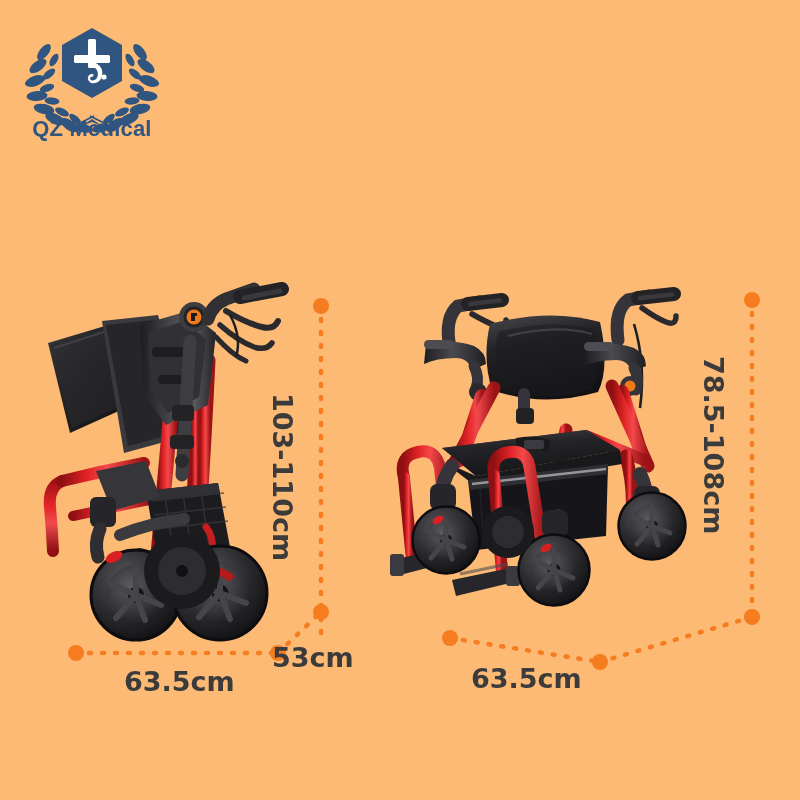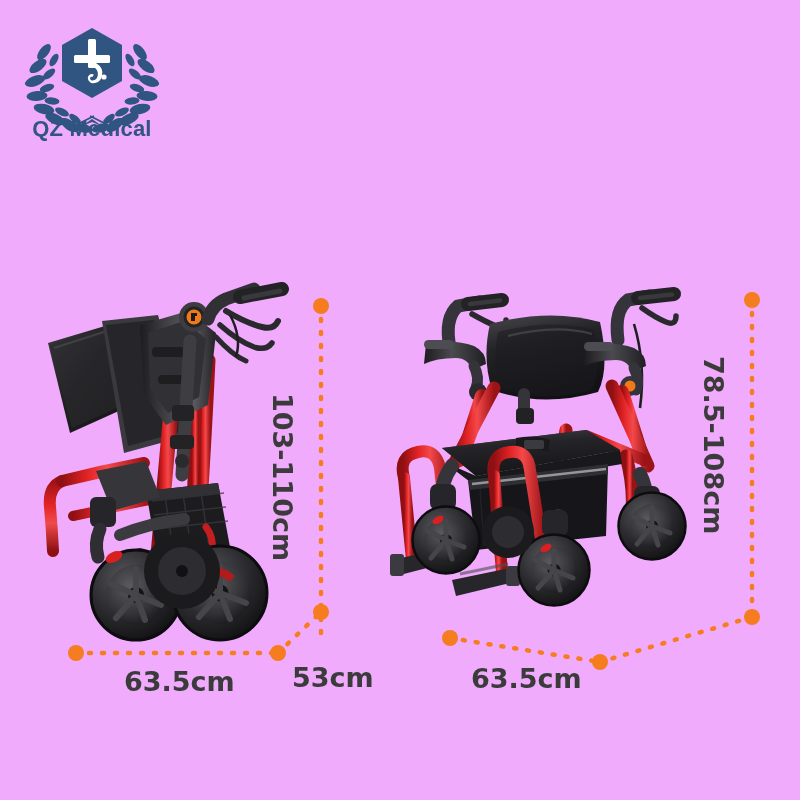--- a/index.html
+++ b/index.html
@@ -5,21 +5,21 @@
 <style>
   html, body {
     margin: 0;
     padding: 0;
     background: #ffffff;
   }
   #page {
     position: relative;
     width: 800px;
     height: 800px;
-    background: #f0abfc;
+    background: #fdba74;
     overflow: hidden;
     font-family: "Liberation Sans", "DejaVu Sans", sans-serif;
   }
 
   
   #brand-logo {
     position: absolute;
     left: 14px;
     top: 22px;
     width: 156px;
@@ -74,21 +74,21 @@
     line-height: 1;
   }
   .dim-h { font-size: 27px; }
   .dim-v {
     font-size: 27px;
     transform: rotate(90deg);
     transform-origin: left top;
   }
 
   #label-left-height  { left: 296px; top: 393px; }
-  #label-left-depth   { left: 292px; top: 644px; margin-top: 20px; }
+  #label-left-depth   { left: 272px; top: 644px; }
   #label-left-width   { left: 124px; top: 668px; }
   #label-right-height { left: 727px; top: 356px; }
   #label-right-width  { left: 471px; top: 665px; }
   #label-right-depth  { left: 624px; top: 665px; }
 </style>
 </head>
 <body>
 
 <div id="page">
 

